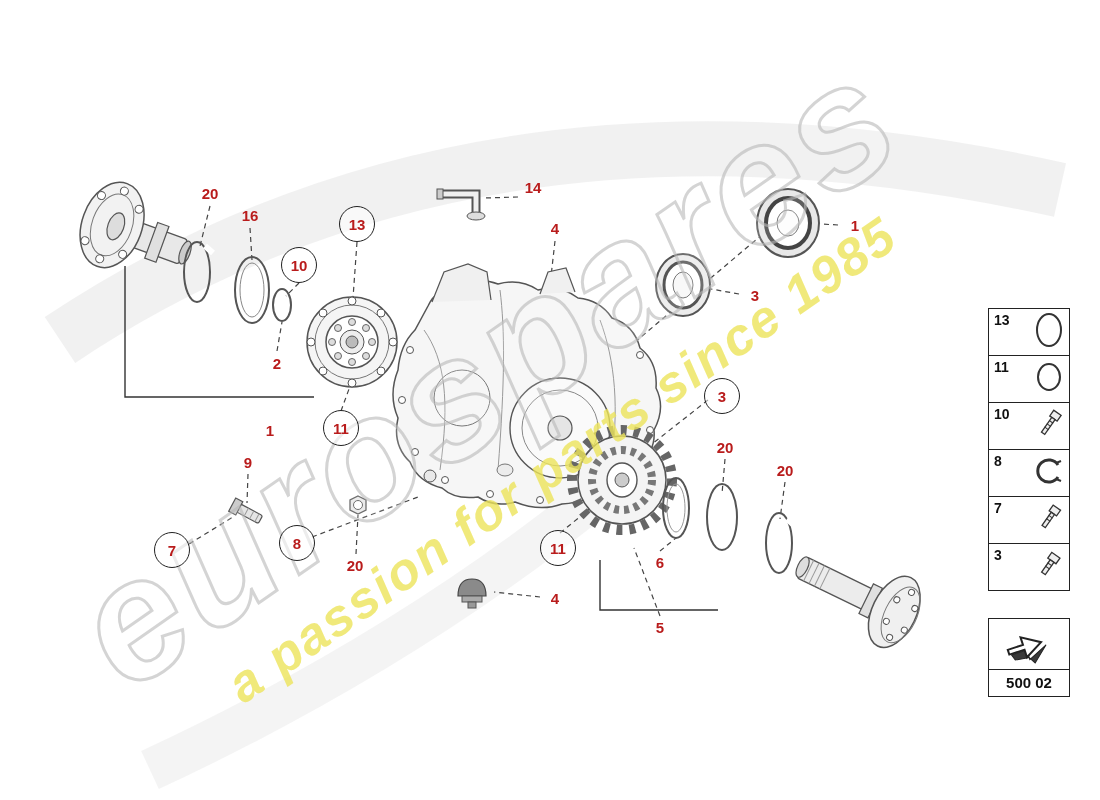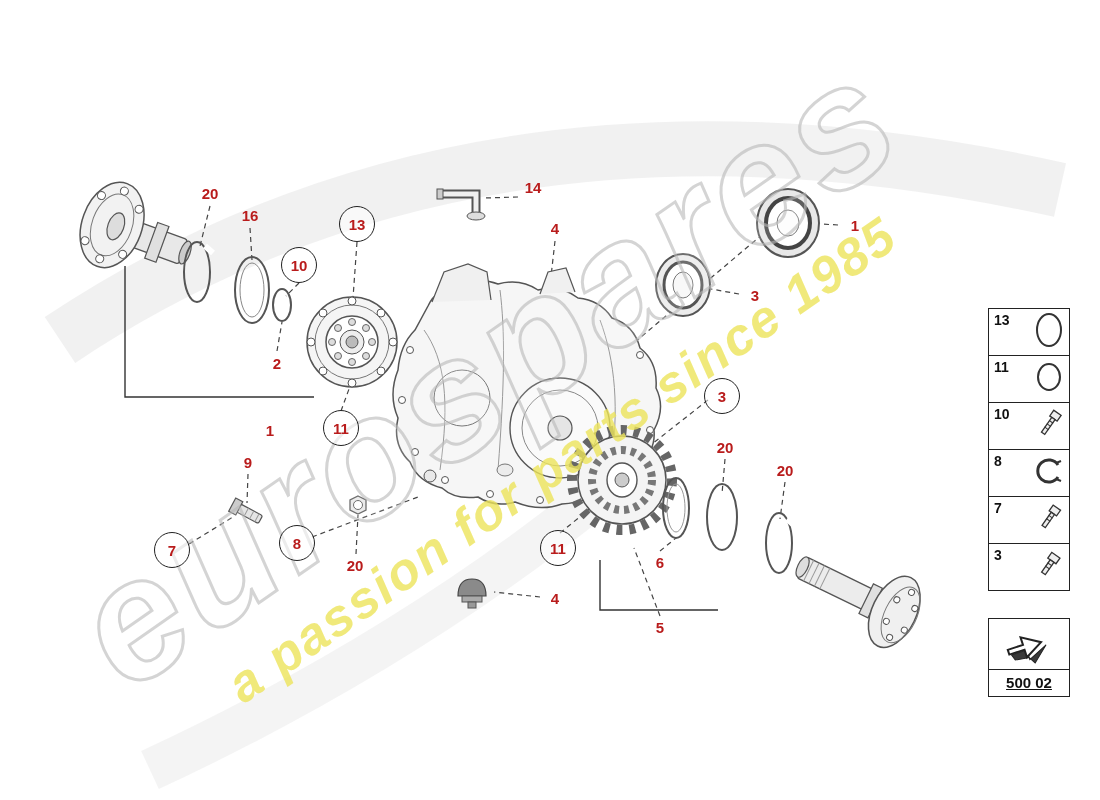--- a/index.html
+++ b/index.html
@@ -22,21 +22,21 @@
   .legend{position:absolute;left:988px;top:308px;width:80px;z-index:3;
           border:1.6px solid #222;background:#fff;}
   .lg-row{position:relative;height:46px;border-bottom:1.6px solid #222;}
   .lg-row:last-child{border-bottom:none;}
   .lg-num{position:absolute;left:5px;top:3px;font-size:14px;font-weight:700;}
   .lg-ico{position:absolute;right:3px;top:50%;transform:translateY(-50%);}
   
   .part-box{position:absolute;left:988px;top:618px;width:80px;z-index:3;
             border:1.6px solid #222;background:#fff;text-align:center;}
   .pb-arrow{height:50px;display:flex;align-items:center;justify-content:center;border-bottom:1.6px solid #222;}
-  .pb-code{height:26px;line-height:26px;font-size:15px;font-weight:700;text-decoration:underline;}
+  .pb-code{height:26px;line-height:26px;font-size:15px;font-weight:700;}
 </style>
 </head>
 <body>
 
 <div class="stage">
 
   <svg class="art" width="1100" height="800" viewBox="0 0 1100 800">
 
     <g>
       <path d="M60 340 Q480 60 1060 190" stroke="#ededed" stroke-width="55" fill="none" opacity="0.8"></path>

